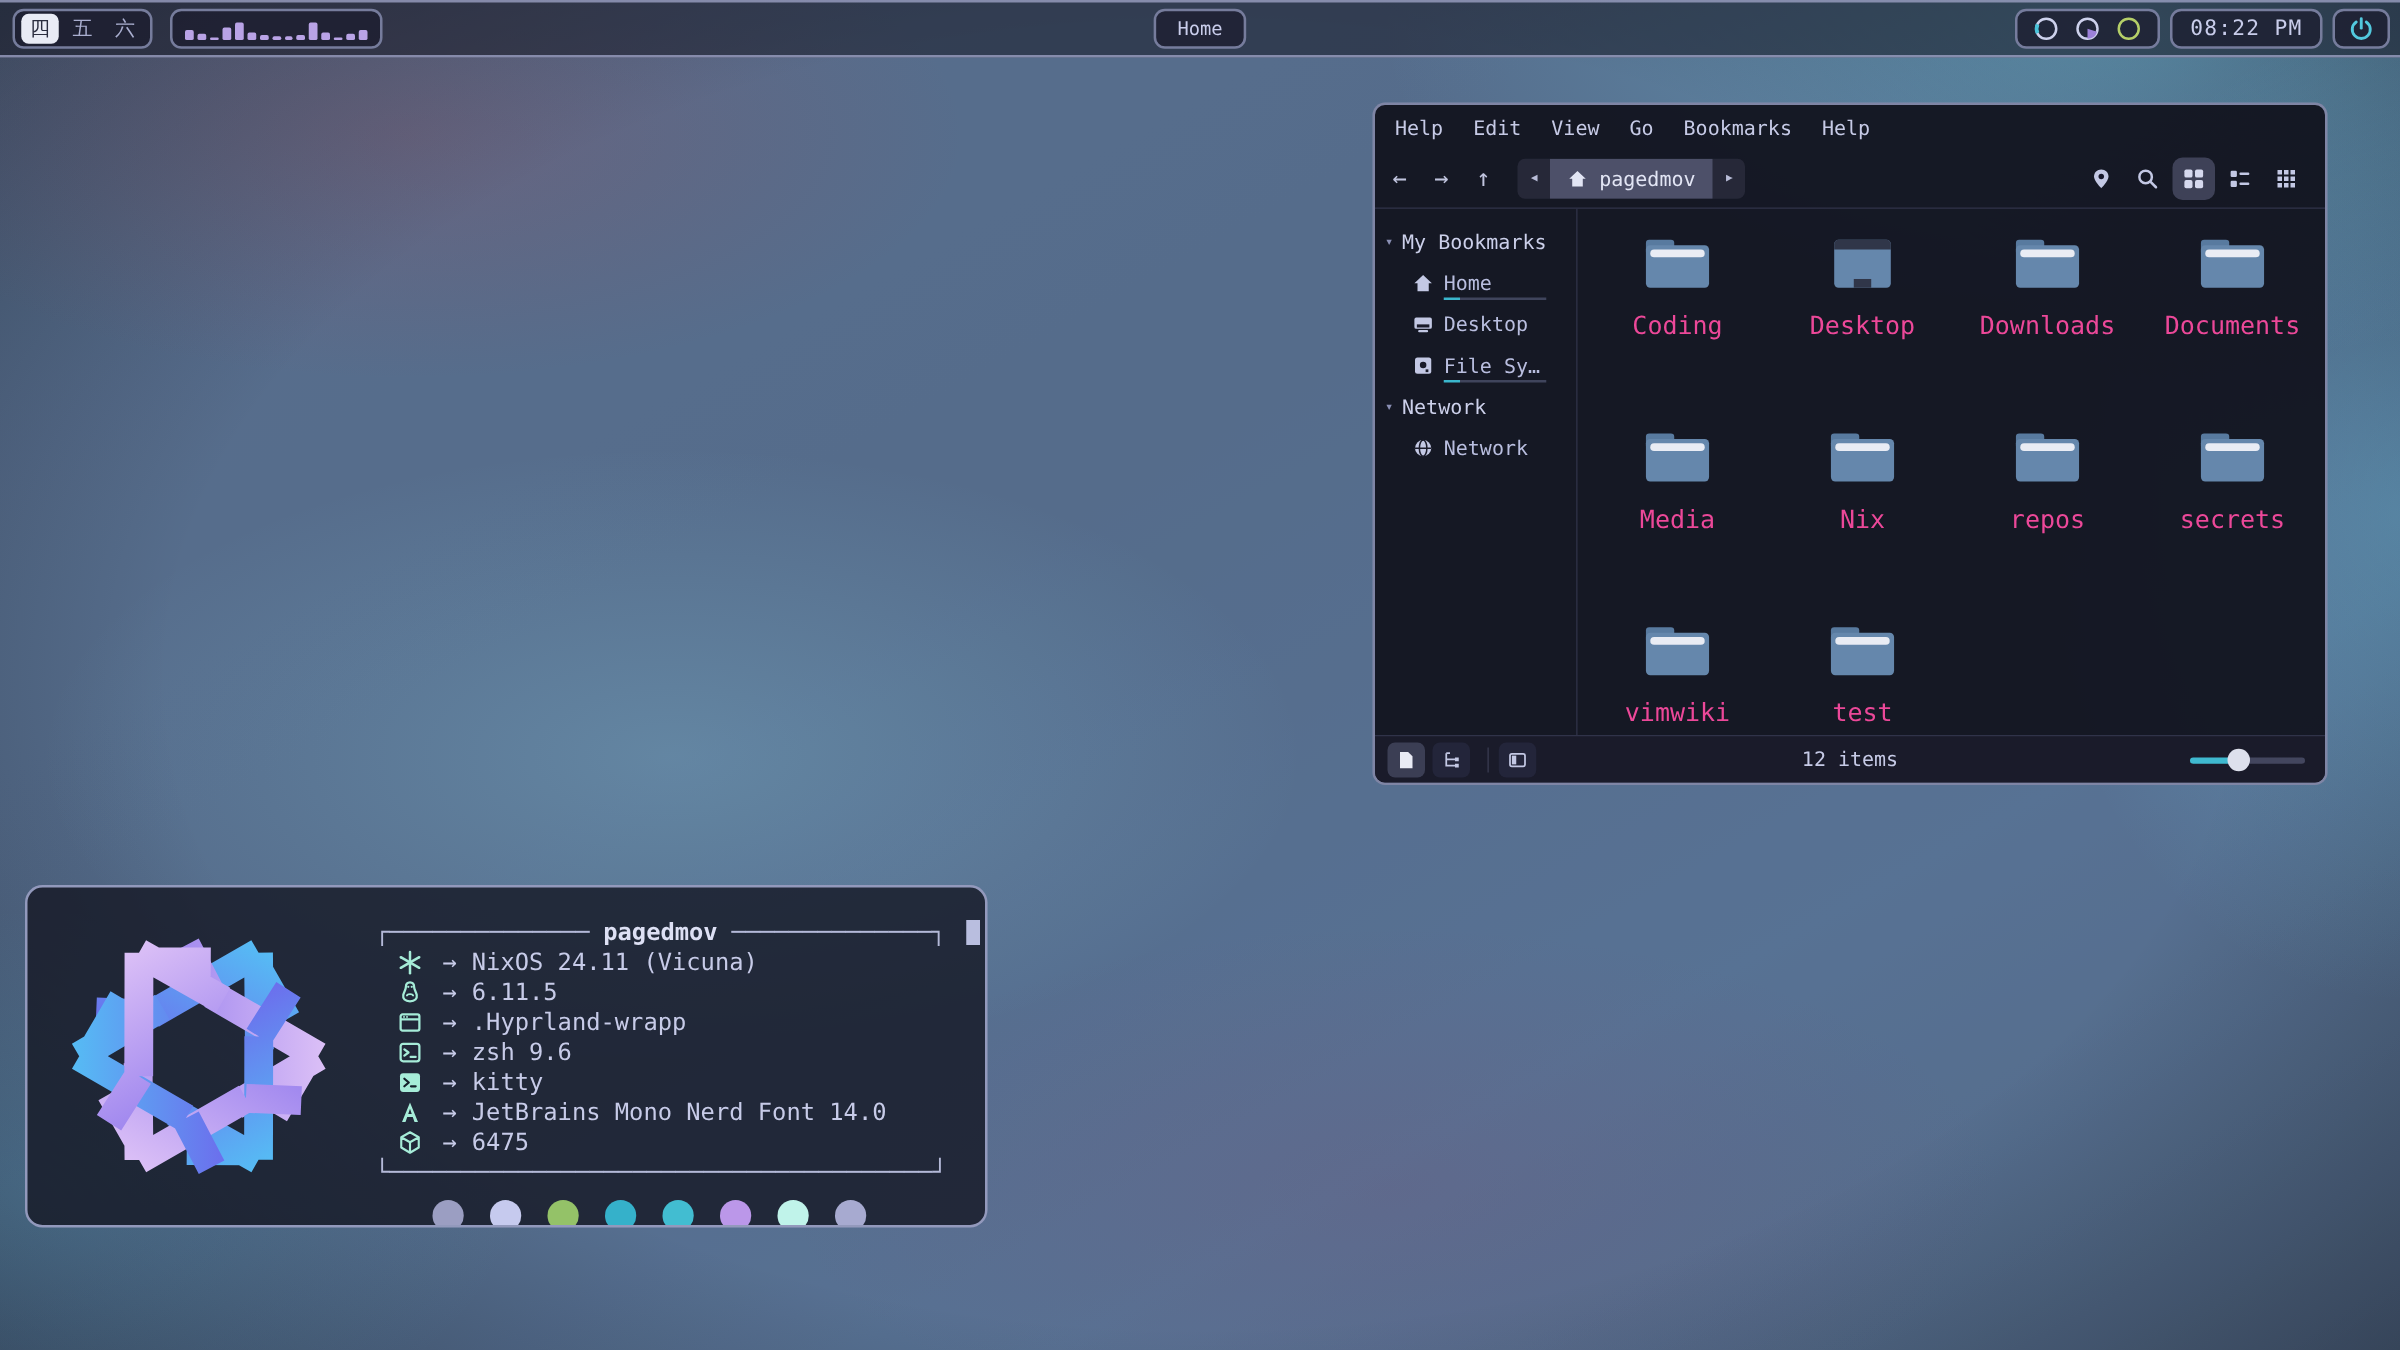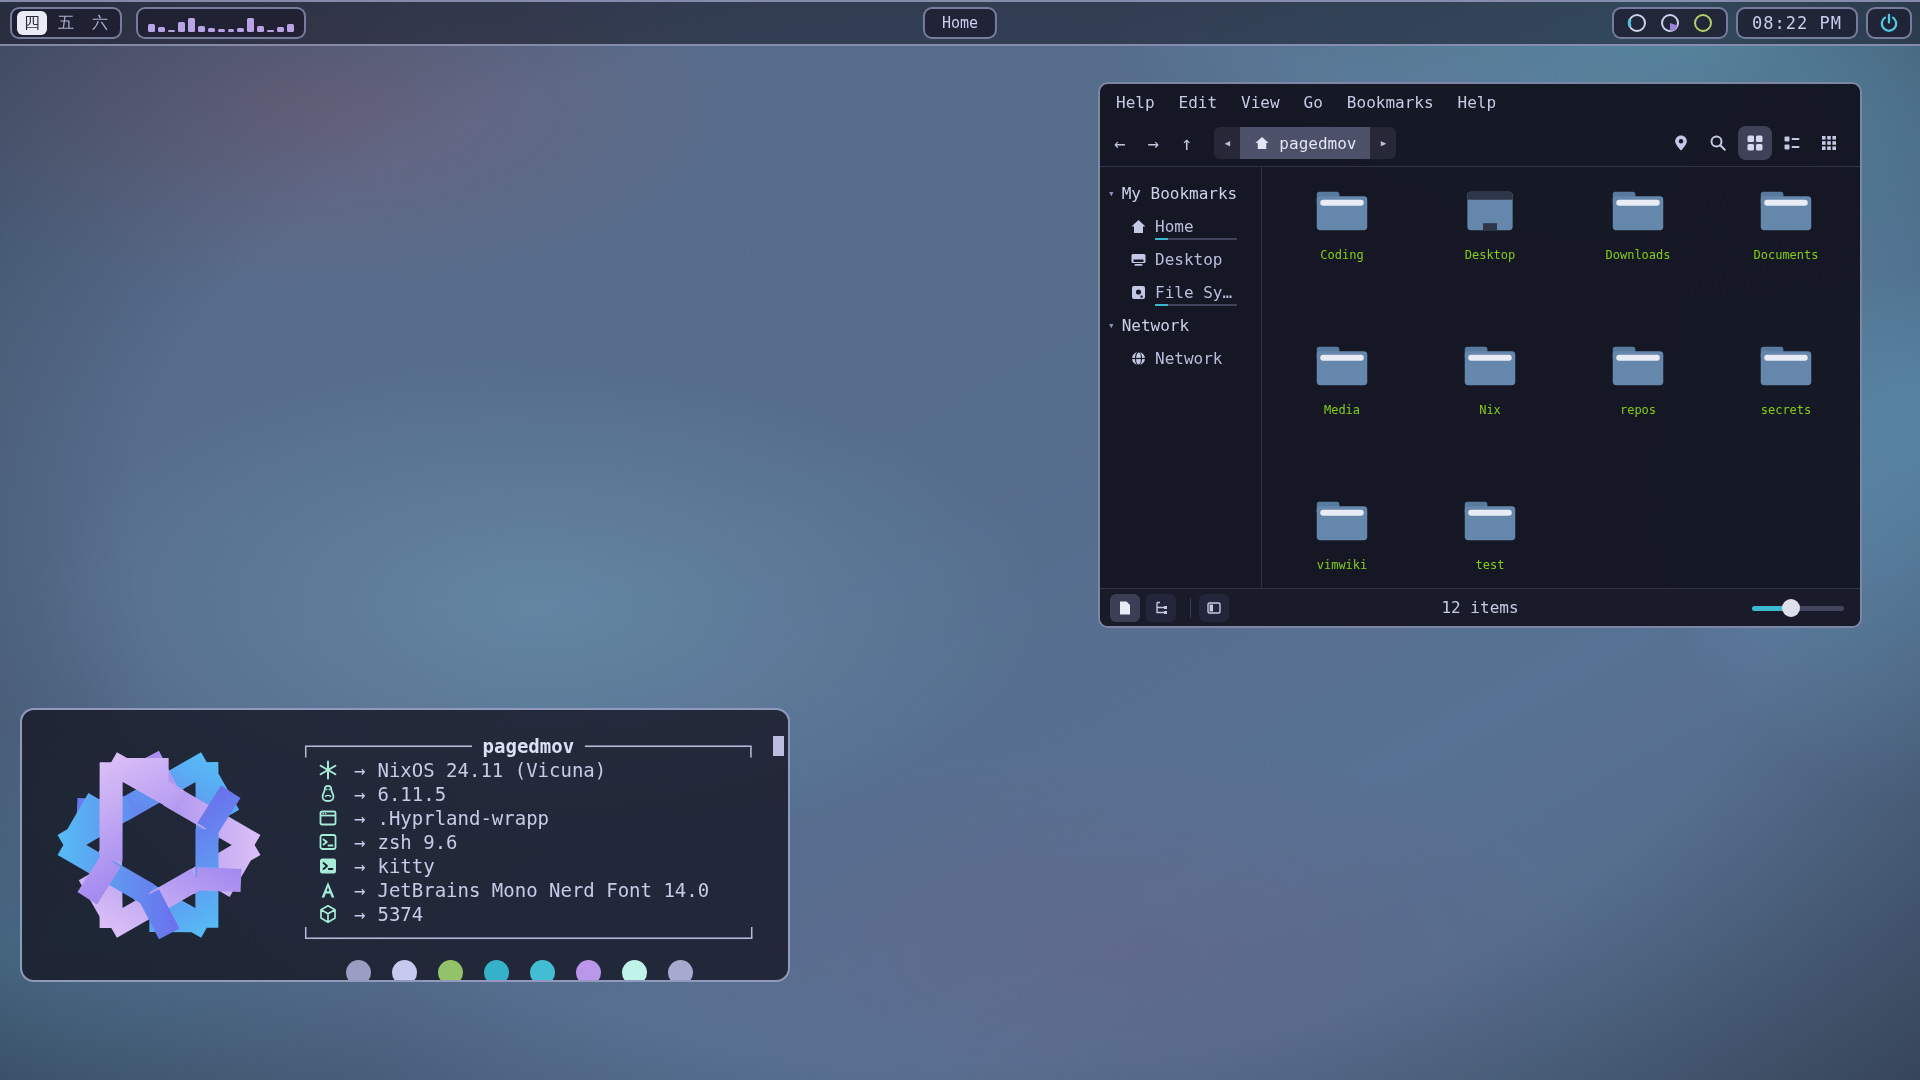--- a/index.html
+++ b/index.html
@@ -69,21 +69,21 @@
   .side-row .tri { display:none; font-size:11px; color:#8b90b5; }
   .side-row.header .tri { display:inline; }
   .s-icon { width:17px; height:17px; display:flex; }
   .underbar { display:none; position:absolute; left:55px; bottom:3px; height:2px; width:82px;
     background:linear-gradient(90deg,#3ab6cc 0 13px,#3f445c 13px 100%); }
   .side-row.underline .underbar { display:block; }
   #fm-files { flex:1; padding:16px 0 0 6px; display:grid;
     grid-template-columns:repeat(4,148px); grid-auto-rows:155px; }
   .file-item { display:flex; flex-direction:column; align-items:center; }
   .file-icon { height:56px; display:flex; align-items:center; justify-content:center; }
-  .file-label { font-size:12px; color:#84cc16; margin-top:9px; }
+  .file-label { font-size:20px; color:#ec4899; margin-top:9px; }
   #fm-status { height:38px; background:#1a1b2a; border-top:1px solid #303349; display:flex;
     align-items:center; padding:0 10px; position:relative; }
   .status-btn { width:30px; height:28px; border-radius:6px; display:flex; align-items:center;
     justify-content:center; margin-right:6px; background:#23253a; }
   .status-btn.active { background:#3b3e54; }
   .status-divider { width:1px; height:20px; background:#3a3d52; margin:0 8px; }
   #items-count { position:absolute; left:50%; transform:translateX(-50%); font-size:16px; }
   #zoom-slider { position:absolute; right:16px; width:92px; height:20px; }
   #zoom-track { position:absolute; top:8px; left:0; width:100%; height:5px; border-radius:3px;
     background:linear-gradient(90deg,#3fb9cf 0 42%,#43465e 42%); }
@@ -628,21 +628,21 @@
           <span class="ff-text">JetBrains Mono Nerd Font 14.0</span>
         </div>
 
         <div class="ff-line">
           <span class="ff-icon">
   <svg width="20" height="20" viewBox="0 0 20 20">
     <path d="M10 1.8 L17 5.8 V14 L10 18.2 L3 14 V5.8 Z M3 5.8 L10 9.8 L17 5.8 M10 9.8 V18.2" fill="none" stroke="#a6ecd8" stroke-width="1.7" stroke-linejoin="round"></path>
   </svg>
 </span>
           <span class="ff-arrow">→</span>
-          <span class="ff-text">5374</span>
+          <span class="ff-text">6475</span>
         </div>
       </div>
     <div class="ff-bottom">└──────────────────────────────────────┘</div>
     <div id="palette">
 
         <span class="dot" style="background: rgb(155, 158, 194);"></span>
 
         <span class="dot" style="background: rgb(198, 202, 238);"></span>
 
         <span class="dot" style="background: rgb(148, 194, 104);"></span>

